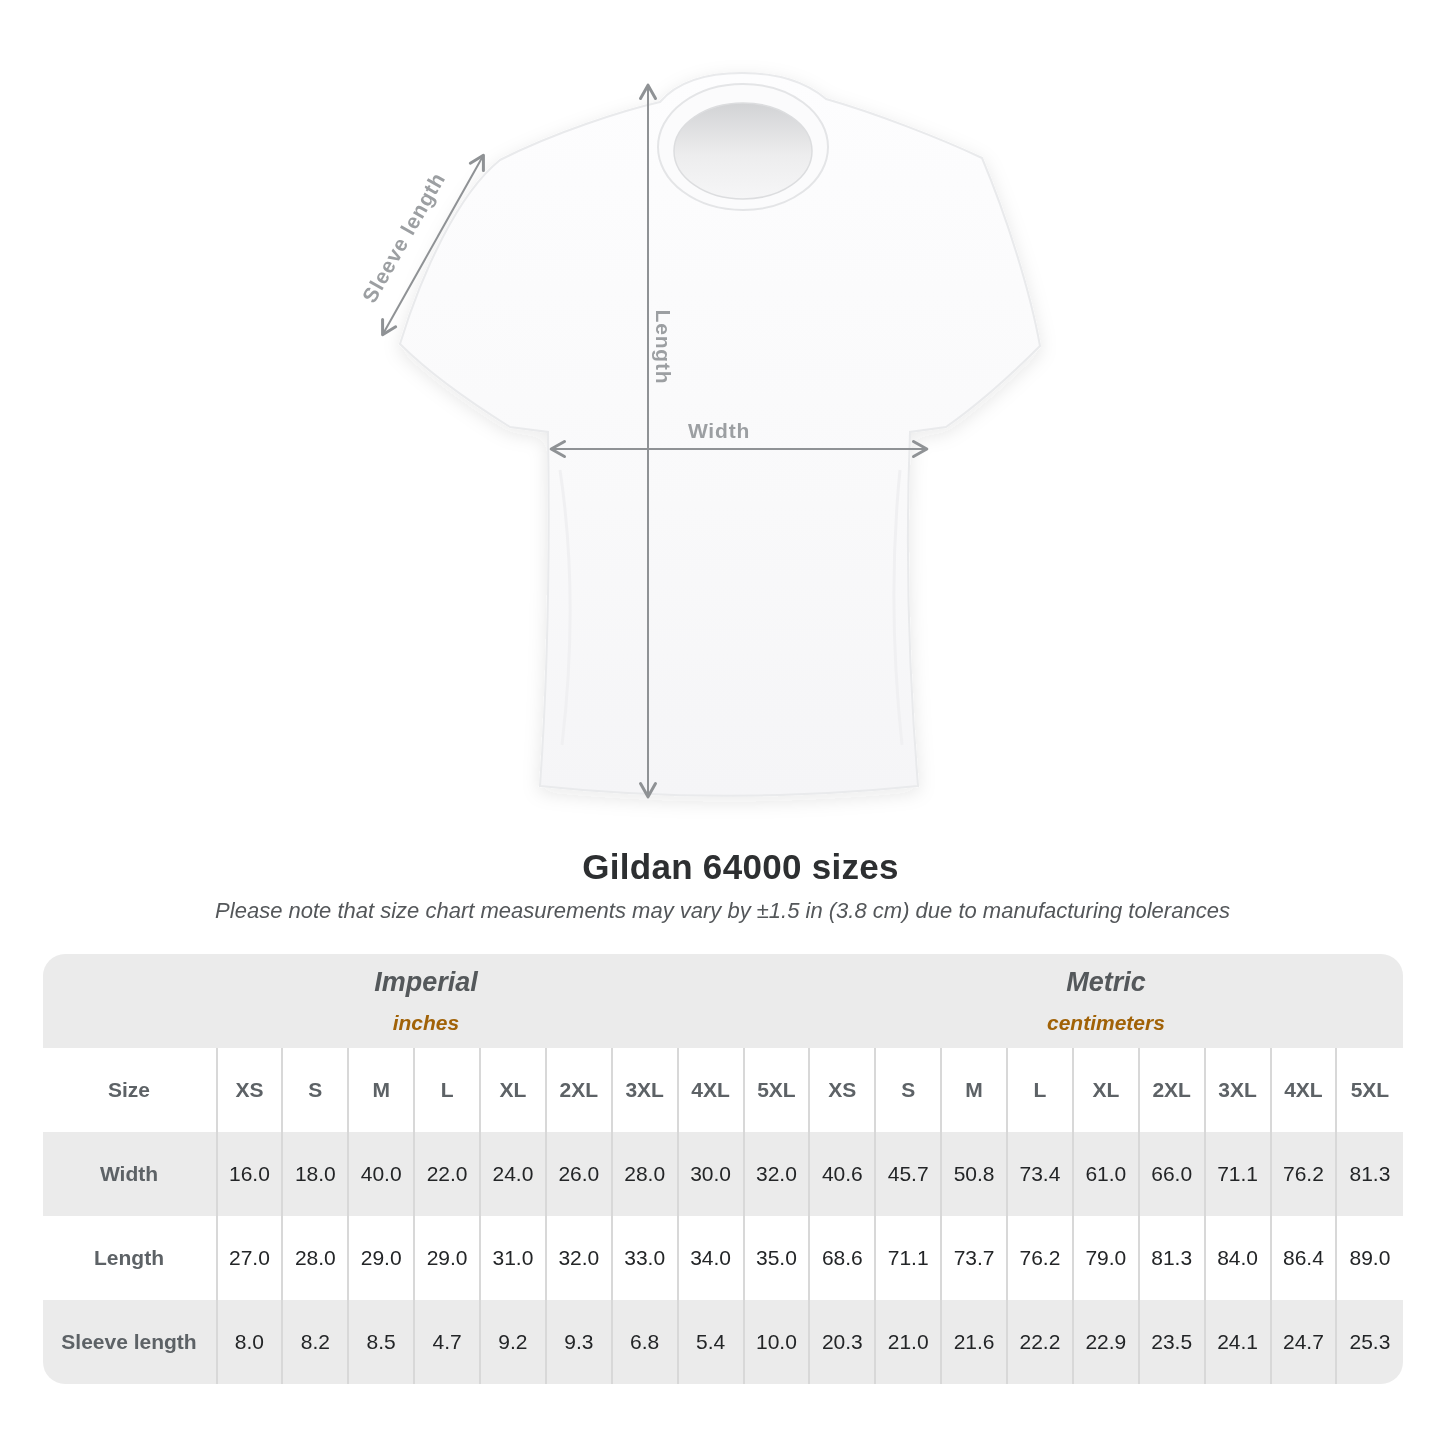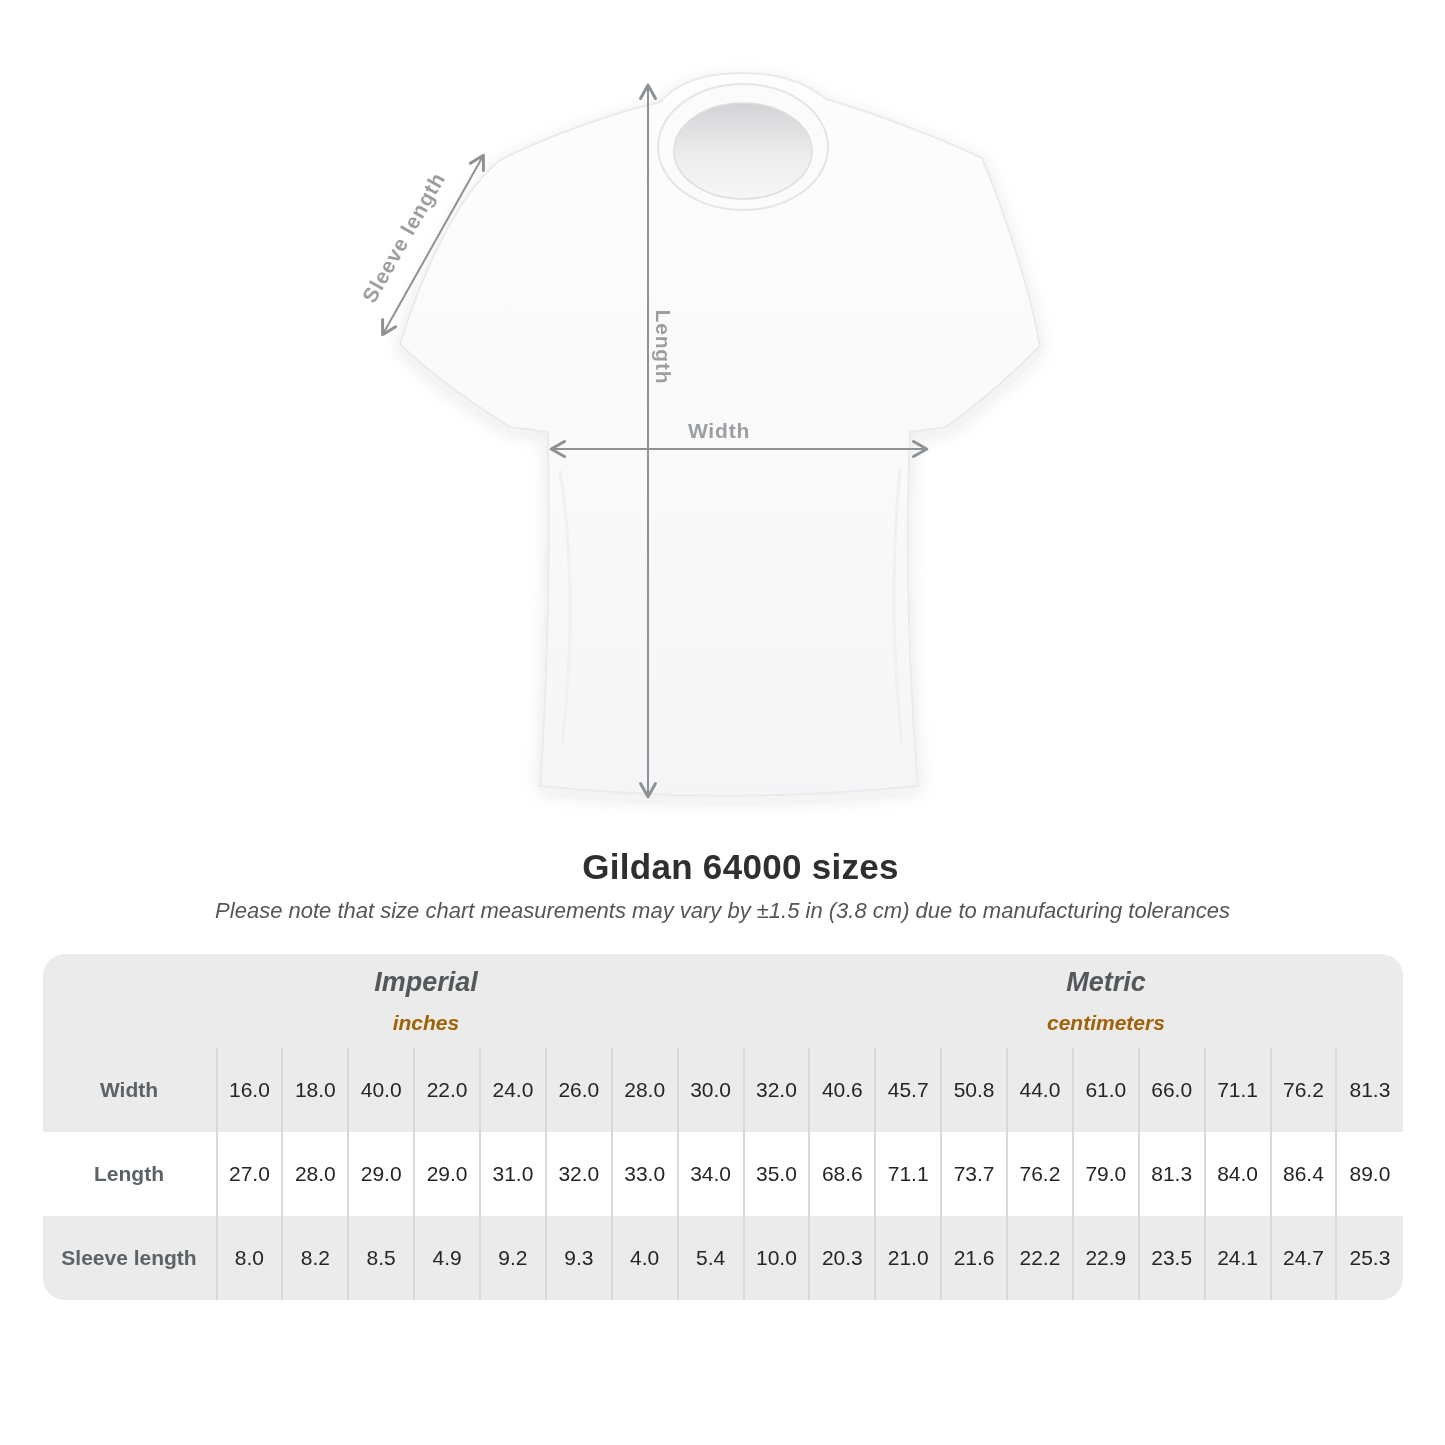--- a/index.html
+++ b/index.html
@@ -128,36 +128,57 @@
         <th colspan="10">
           <div class="grp-name">Imperial</div>
           <div class="grp-unit">inches</div>
         </th>
         <th colspan="9">
           <div class="grp-name">Metric</div>
           <div class="grp-unit">centimeters</div>
         </th>
       </tr>
 
+      <tr class="size-row">
+        <th class="row-label">Size</th>
+        <th class="sep">XS</th>
+        <th class="sep">S</th>
+        <th class="sep">M</th>
+        <th class="sep">L</th>
+        <th class="sep">XL</th>
+        <th class="sep">2XL</th>
+        <th class="sep">3XL</th>
+        <th class="sep">4XL</th>
+        <th class="sep">5XL</th>
+        <th class="sep">XS</th>
+        <th class="sep">S</th>
+        <th class="sep">M</th>
+        <th class="sep">L</th>
+        <th class="sep">XL</th>
+        <th class="sep">2XL</th>
+        <th class="sep">3XL</th>
+        <th class="sep">4XL</th>
+        <th class="sep">5XL</th>
+      </tr>
 
       <tr class="data-row gray">
         <th class="row-label">Width</th>
         <td class="sep">16.0</td>
         <td class="sep">18.0</td>
         <td class="sep">40.0</td>
         <td class="sep">22.0</td>
         <td class="sep">24.0</td>
         <td class="sep">26.0</td>
         <td class="sep">28.0</td>
         <td class="sep">30.0</td>
         <td class="sep">32.0</td>
         <td class="sep">40.6</td>
         <td class="sep">45.7</td>
         <td class="sep">50.8</td>
-        <td class="sep">44.0</td>
+        <td class="sep">73.4</td>
         <td class="sep">61.0</td>
         <td class="sep">66.0</td>
         <td class="sep">71.1</td>
         <td class="sep">76.2</td>
         <td class="sep">81.3</td>
       </tr>
 
       <tr class="data-row white">
         <th class="row-label">Length</th>
         <td class="sep">27.0</td>
@@ -178,24 +199,24 @@
         <td class="sep">84.0</td>
         <td class="sep">86.4</td>
         <td class="sep">89.0</td>
       </tr>
 
       <tr class="data-row gray">
         <th class="row-label">Sleeve length</th>
         <td class="sep">8.0</td>
         <td class="sep">8.2</td>
         <td class="sep">8.5</td>
-        <td class="sep">4.9</td>
+        <td class="sep">4.7</td>
         <td class="sep">9.2</td>
         <td class="sep">9.3</td>
-        <td class="sep">4.0</td>
+        <td class="sep">6.8</td>
         <td class="sep">5.4</td>
         <td class="sep">10.0</td>
         <td class="sep">20.3</td>
         <td class="sep">21.0</td>
         <td class="sep">21.6</td>
         <td class="sep">22.2</td>
         <td class="sep">22.9</td>
         <td class="sep">23.5</td>
         <td class="sep">24.1</td>
         <td class="sep">24.7</td>

